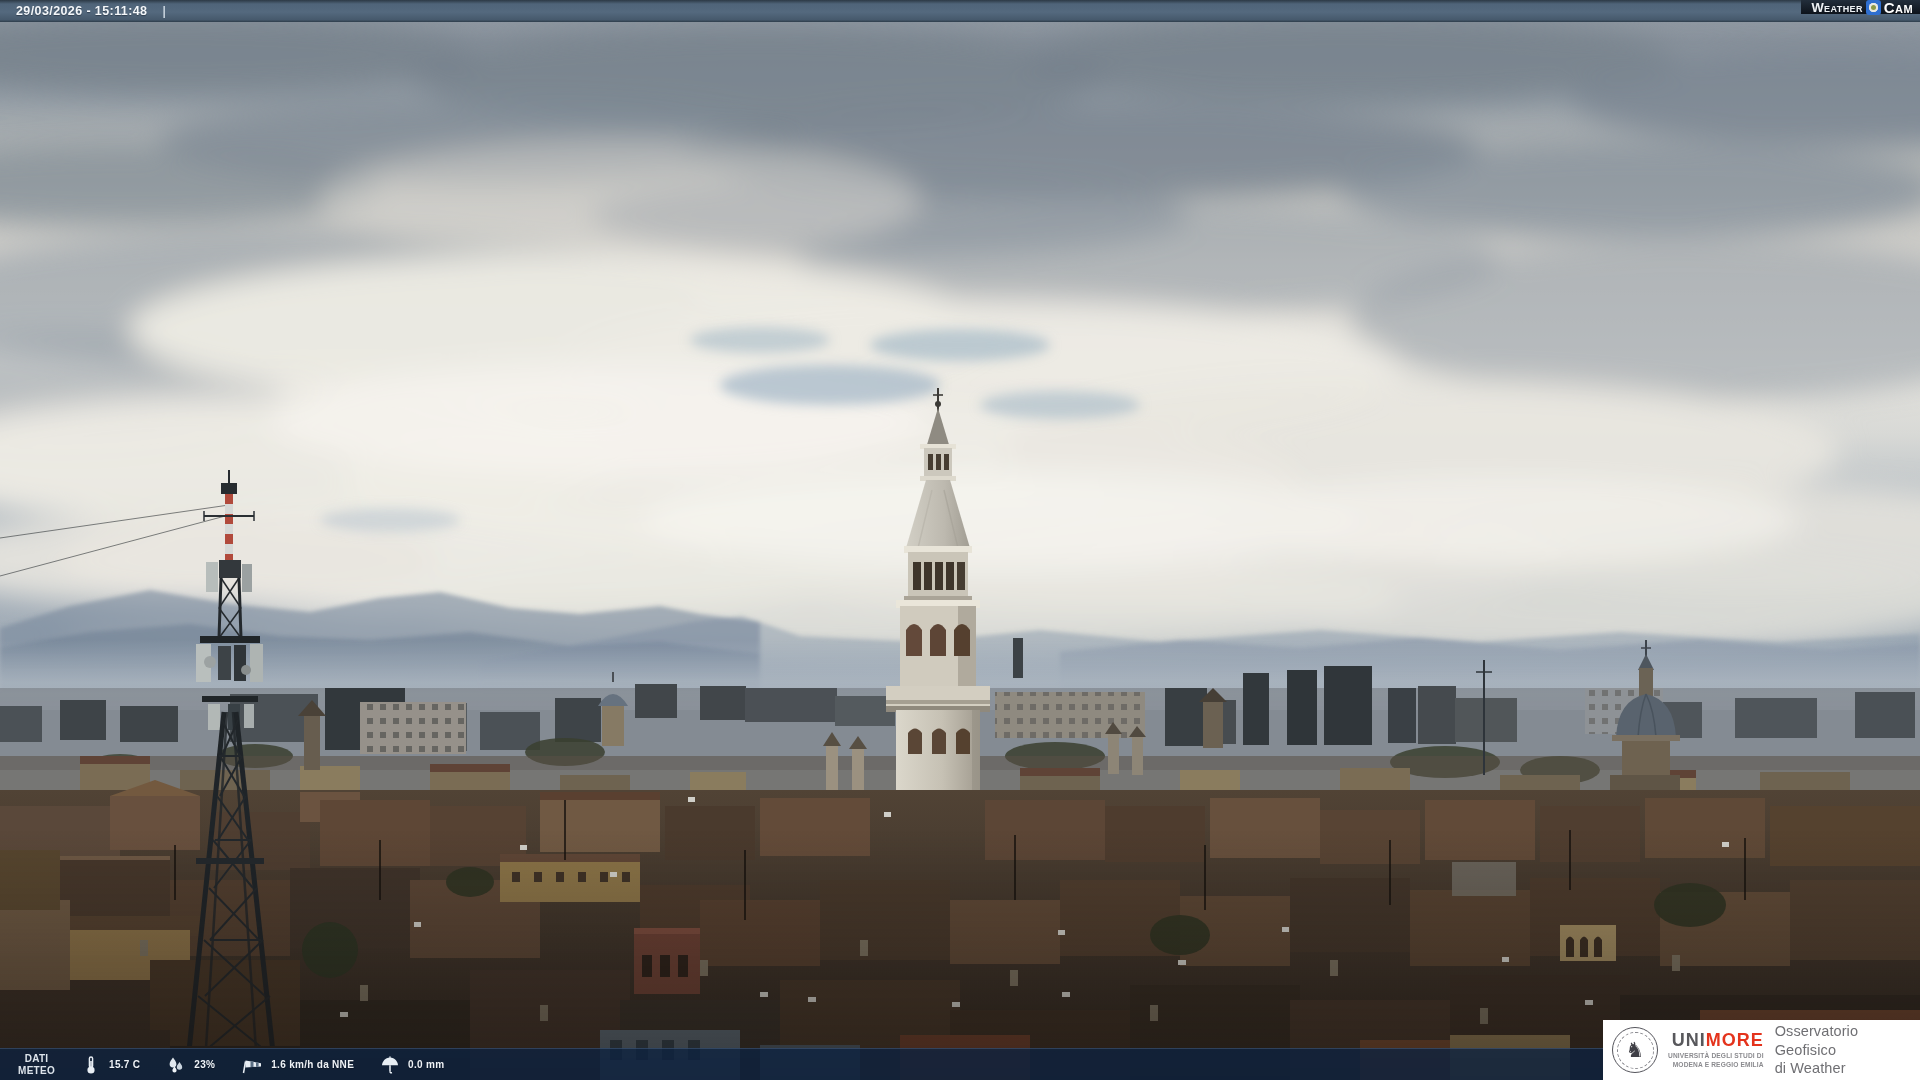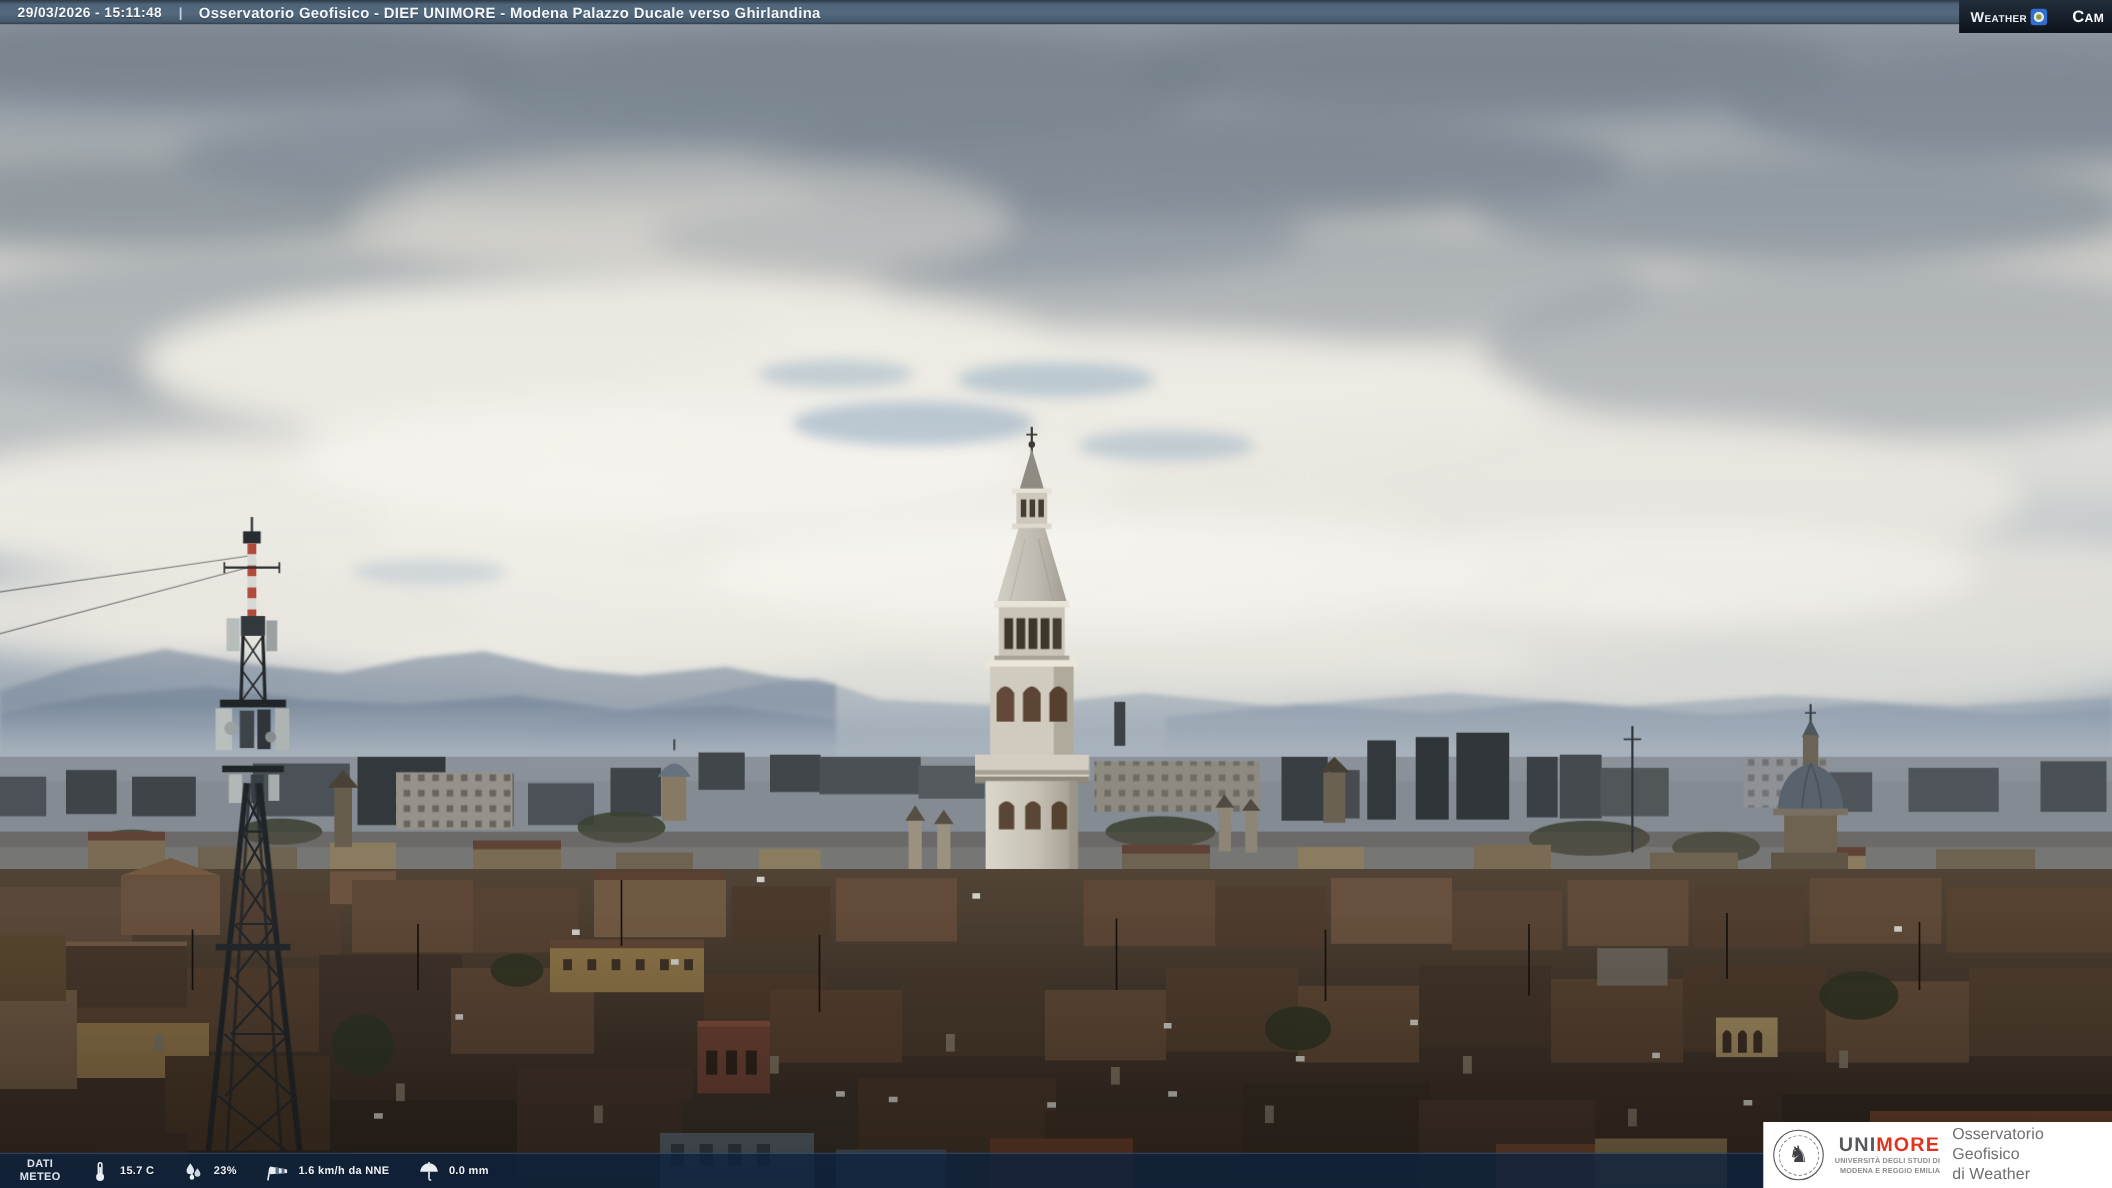--- a/index.html
+++ b/index.html
@@ -14,29 +14,29 @@
   .topbar{
     position:absolute;top:0;left:0;width:1920px;height:22px;
     background:linear-gradient(#2c3945 0%,#4f6479 18%,#54697e 55%,#46596c 90%,#2e3d4a 100%);
     display:flex;align-items:center;padding-left:16px;box-sizing:border-box;
     color:#f4f7fa;z-index:5;
   }
   .topbar .ts{font-size:12.5px;font-weight:bold;letter-spacing:.4px;text-shadow:0 1px 1px rgba(10,20,30,.45);white-space:nowrap;}
   .topbar .sep{margin:0 15px;font-size:12px;font-weight:bold;color:#cdd8e2;opacity:.95;}
   .topbar .title{font-size:13.5px;font-weight:bold;letter-spacing:.3px;text-shadow:0 1px 1px rgba(10,20,30,.45);white-space:nowrap;}
   .wclogo{
-    position:absolute;top:0;right:0;height:30px;z-index:6;
+    position:absolute;top:0;right:0;height:14px;z-index:6;
     background:linear-gradient(#222e3b,#0d131b);
     display:flex;align-items:center;padding:0 7px 0 10px;
   }
   .wclogo .w1{font-variant:small-caps;font-weight:600;font-size:13px;color:#eef2f5;letter-spacing:.4px;}
   .wclogo .lens{width:15px;height:15px;border-radius:3px;background:#2f6fd0;margin:0 3px;display:flex;align-items:center;justify-content:center;}
   .wclogo .lens i{display:block;width:9px;height:9px;border-radius:50%;background:#f2f2ee;box-shadow:inset 0 0 0 2px #e8e8e2;position:relative;}
   .wclogo .lens i::after{content:"";position:absolute;left:2px;top:2px;width:5px;height:5px;border-radius:50%;background:#8d9a46;}
-  .wclogo .w2{font-variant:small-caps;font-weight:bold;font-size:15px;color:#ffffff;letter-spacing:.4px;margin-left:20px;}
+  .wclogo .w2{font-variant:small-caps;font-weight:bold;font-size:15px;color:#ffffff;letter-spacing:.4px;}
   
   .wbar{
     position:absolute;left:0;top:1048px;width:1716px;height:32px;
     background:rgba(13,34,64,.78);
     border-top:1px solid rgba(130,160,200,.25);box-sizing:border-box;
     display:flex;align-items:center;z-index:5;color:#eef2f6;
   }
   .wbar .dati{margin-left:18px;margin-right:26px;text-align:center;font-size:10px;line-height:1.12;
     font-weight:600;color:#dde4eb;letter-spacing:.3px;}
   .witem{display:flex;align-items:center;gap:8px;margin-right:26px;}
@@ -500,21 +500,20 @@
     <rect x="120" y="1046" width="200" height="40" fill="#2d2620"></rect>
     <rect x="90" y="1030" width="80" height="50" fill="#3a2f26"></rect>
   </g>
 
   <rect x="0" y="830" width="1920" height="250" fill="url(#darkG)"></rect>
 </svg>
 
 <div class="topbar">
   <span class="ts">29/03/2026 - 15:11:48</span>
   <span class="sep">|</span>
-  <span class="title">Osservatorio Geofisico - DIEF UNIMORE - Modena Palazzo Ducale verso Ghirlandina</span>
 </div>
 <div class="wclogo">
   <span class="w1">Weather</span>
   <span class="lens">
       <i></i>
     </span>
   <span class="w2">Cam</span>
 </div>
 
 <div class="wbar">

